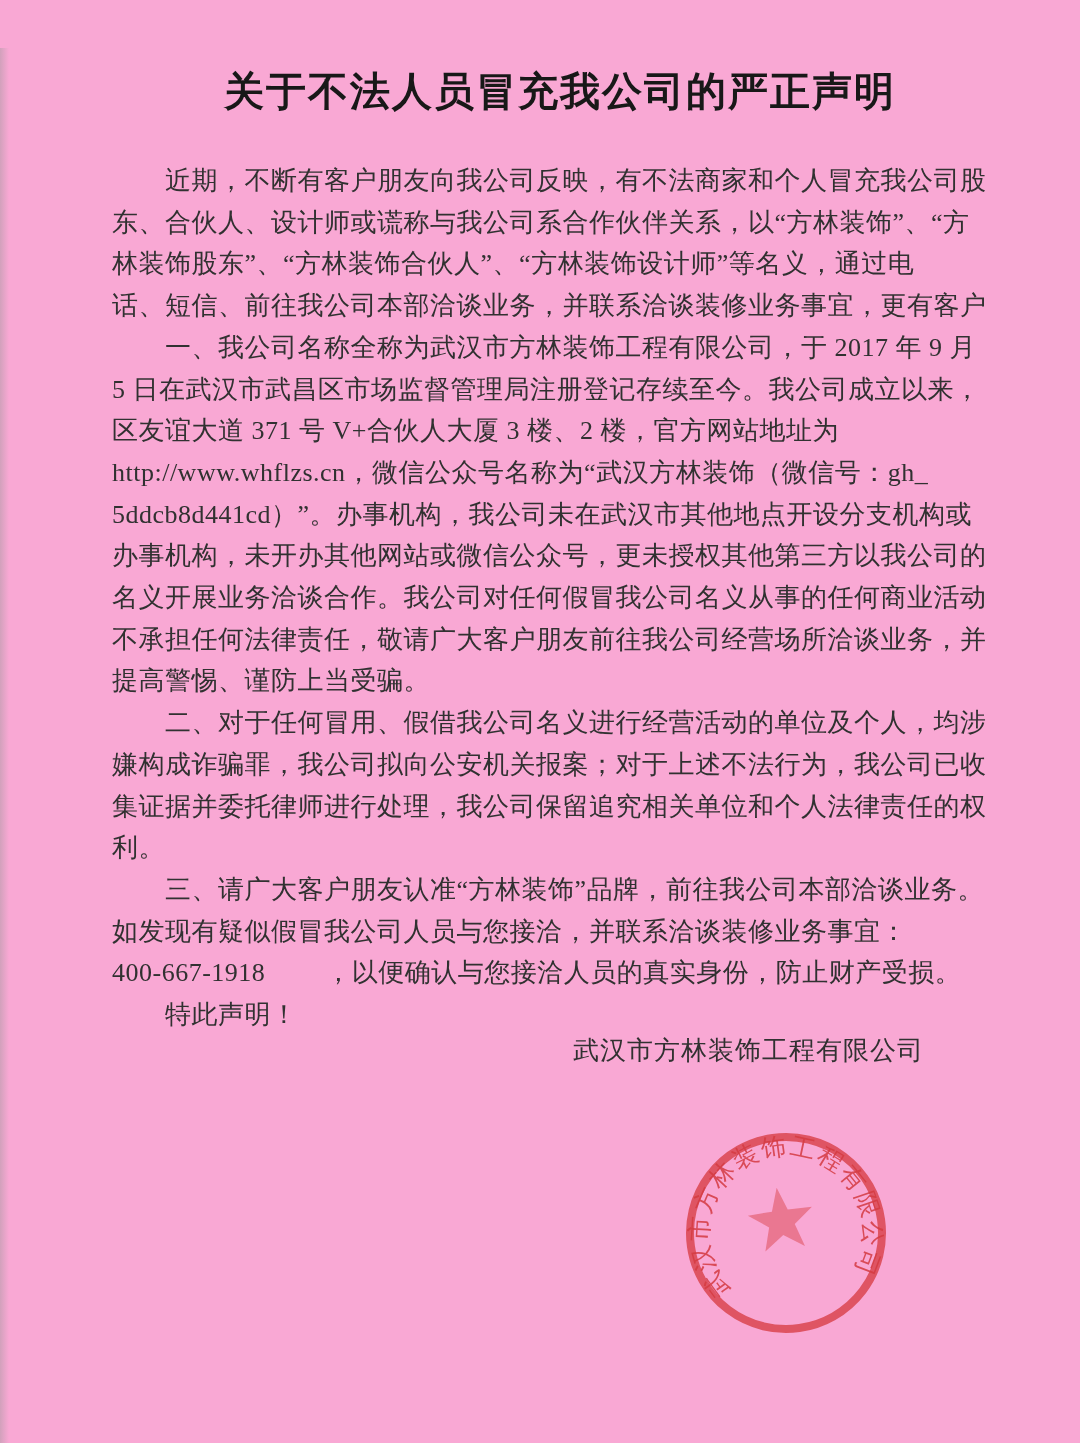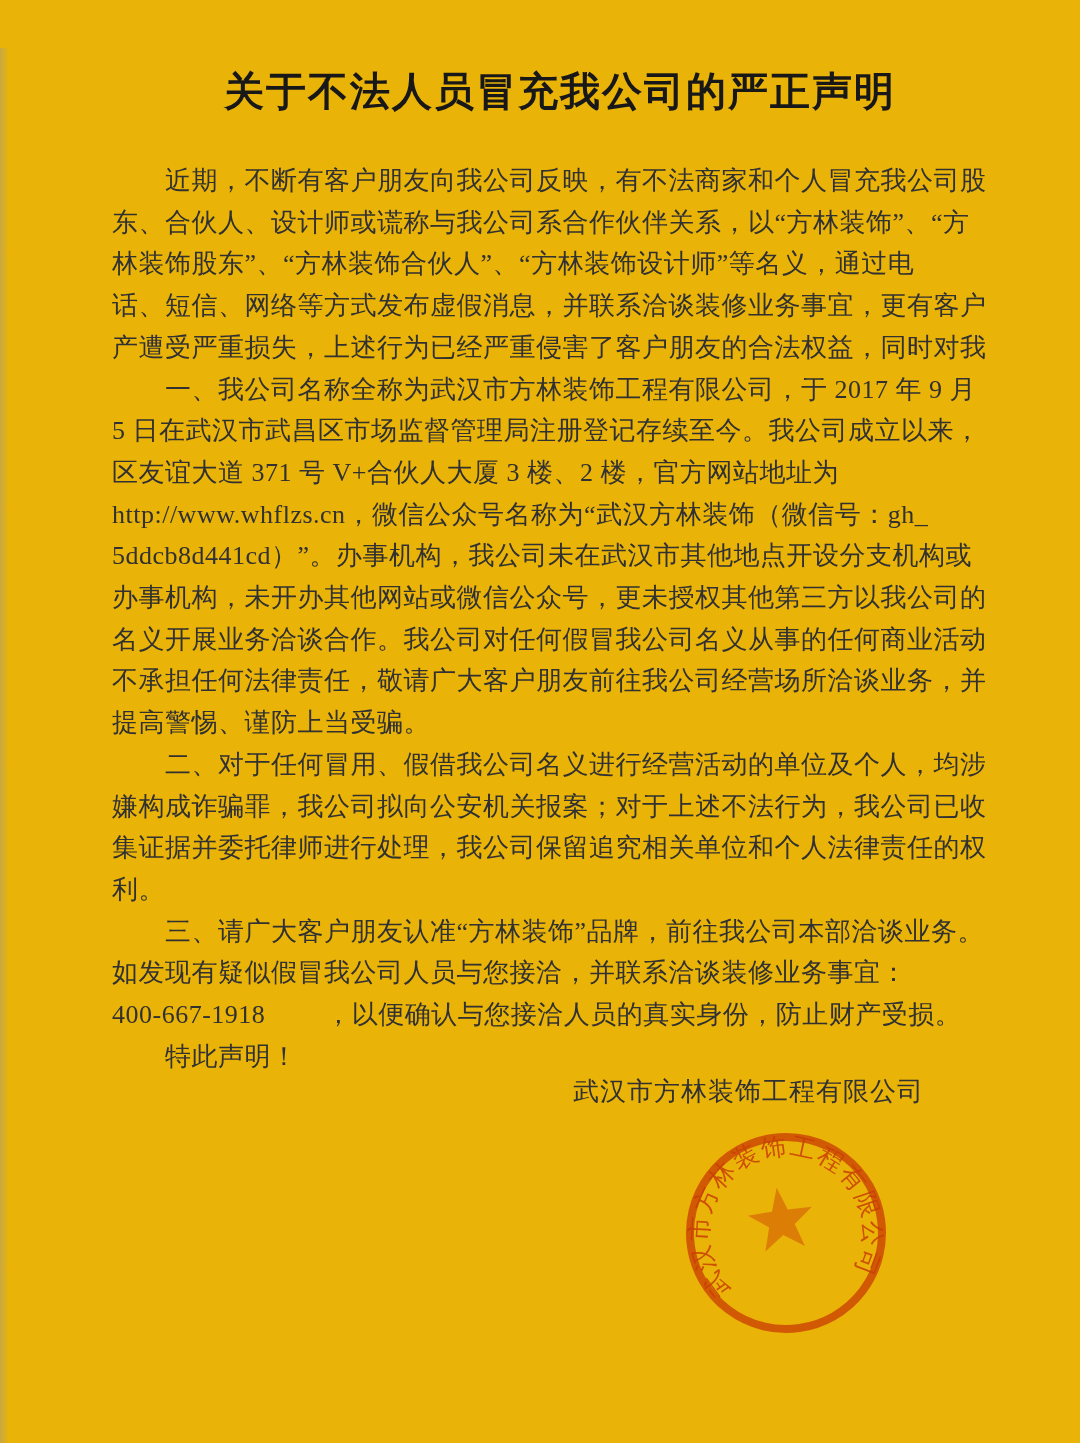--- a/index.html
+++ b/index.html
@@ -6,21 +6,21 @@
   body {
     width: 1080px; height: 1443px;
     background: #ffffff;
     font-family: "Liberation Serif", "DejaVu Serif", serif;
     color: #313131;
     position: relative;
     overflow: hidden;
   }
   .page {
     position: absolute; inset: 0;
-    background: #eab308;
+    background: #f9a8d4;
   }
   
   .edge-shade {
     position: absolute; left: 0; top: 48px; bottom: 0; width: 9px;
     background: linear-gradient(90deg, rgba(150,150,150,0.40), rgba(255,255,255,0));
   }
   .doc-title {
     position: absolute;
     top: 64px; left: 0; width: 1080px;
     text-align: center;
@@ -70,22 +70,21 @@
 
   <div class="edge-shade"></div>
 
   <div class="doc-title">关于不法人员冒充我公司的严正声明</div>
 
   <div class="content">
     <div>
         <div class="line">　　近期，不断有客户朋友向我公司反映，有不法商家和个人冒充我公司股</div>
         <div class="line">东、合伙人、设计师或谎称与我公司系合作伙伴关系，以“方林装饰”、“方</div>
         <div class="line">林装饰股东”、“方林装饰合伙人”、“方林装饰设计师”等名义，通过电</div>
-        <div class="line">话、短信、网络等方式发布虚假消息，并联系洽谈装修业务事宜，更有客户</div>
-        <div class="line">产遭受严重损失，上述行为已经严重侵害了客户朋友的合法权益，同时对我</div>
+        <div class="line">话、短信、前往我公司本部洽谈业务，并联系洽谈装修业务事宜，更有客户</div>
       </div>
     <div>
         <div class="line">　　一、我公司名称全称为武汉市方林装饰工程有限公司，于 2017 年 9 月</div>
         <div class="line">5 日在武汉市武昌区市场监督管理局注册登记存续至今。我公司成立以来，</div>
         <div class="line">区友谊大道 371 号 V+合伙人大厦 3 楼、2 楼，官方网站地址为</div>
         <div class="line">http://www.whflzs.cn，微信公众号名称为“武汉方林装饰（微信号：gh_</div>
         <div class="line">5ddcb8d441cd）”。办事机构，我公司未在武汉市其他地点开设分支机构或</div>
         <div class="line">办事机构，未开办其他网站或微信公众号，更未授权其他第三方以我公司的</div>
         <div class="line">名义开展业务洽谈合作。我公司对任何假冒我公司名义从事的任何商业活动</div>
         <div class="line">不承担任何法律责任，敬请广大客户朋友前往我公司经营场所洽谈业务，并</div>

